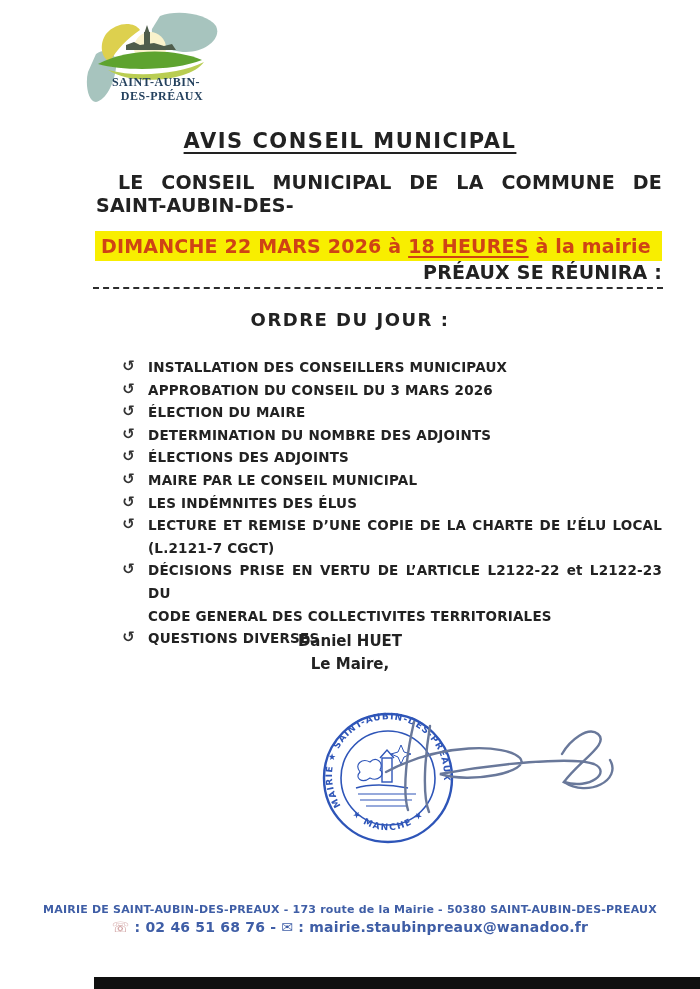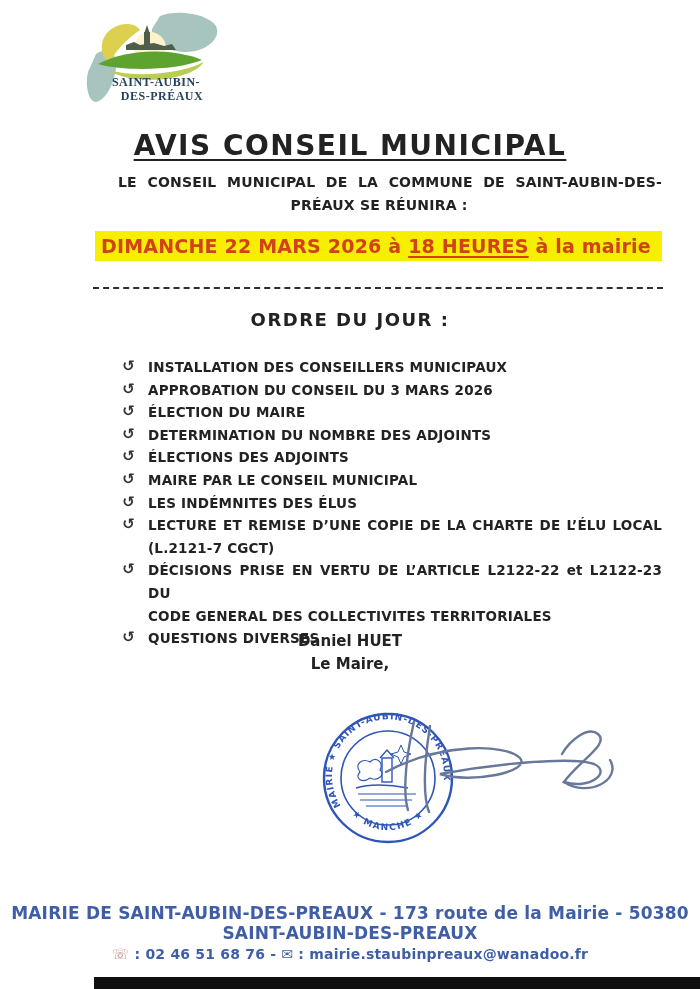--- a/index.html
+++ b/index.html
@@ -5,30 +5,30 @@
   html,body{margin:0;padding:0;background:#e8e8e8;}
   #page{
     position:relative;width:700px;height:989px;margin:0 auto;background:#ffffff;
     overflow:hidden;font-family:"DejaVu Sans",sans-serif;color:#222;
   }
   
   .logo{position:absolute;left:86px;top:12px;width:140px;height:102px;}
   
   .doc-title{
     position:absolute;top:129px;left:0;width:100%;text-align:center;
-    font-size:28px;font-weight:bold;letter-spacing:1.5px;
+    font-size:21px;font-weight:bold;letter-spacing:1.5px;
   }
   .doc-title span{text-decoration:underline;text-decoration-thickness:2px;text-underline-offset:4px;}
   
   .intro{
     position:absolute;left:96px;top:171px;width:566px;
-    font-size:14px;font-weight:bold;line-height:23px;letter-spacing:.2px;
+    font-size:19px;font-weight:bold;line-height:23px;letter-spacing:.2px;
   }
   .intro .l1{text-align:justify;text-align-last:justify;text-indent:22px;}
-  .intro .l2{text-align:center;}
+  .intro .l2{text-align:right;margin-top:44px;}
   
   .notice{
     position:absolute;left:95px;top:231px;width:567px;box-sizing:border-box;
     background:#f8ee00;color:#cf4315;font-size:19px;font-weight:bold;
     padding:4px 12px 4px 6px;letter-spacing:.2px;white-space:nowrap;
   }
   .notice .u{text-decoration:underline;text-decoration-thickness:2px;text-underline-offset:3px;}
   
   .separator{position:absolute;left:93px;top:287px;width:570px;border-top:2.5px dashed #2d2d2d;}
   
@@ -49,21 +49,21 @@
   .item-line.jline{text-align:justify;text-align-last:justify;}
   
   .closing{
     position:absolute;top:630px;left:30px;width:640px;text-align:center;
     font-size:15px;font-weight:bold;line-height:23px;
   }
   
   .stamp-sig{position:absolute;left:290px;top:706px;width:350px;height:140px;}
   
   .footer{position:absolute;top:903px;left:0;width:100%;text-align:center;color:#3f5ea6;}
-  .footer .addr{font-size:17px;font-weight:600;letter-spacing:.2px;}
+  .footer .addr{font-size:11px;font-weight:600;letter-spacing:.2px;}
   .footer .contact{font-size:14px;font-weight:bold;margin-top:3px;letter-spacing:.2px;}
   .footer .ficon{font-size:14px;}
   .footer .ficon.phone{color:#c58b8b;}
   
   .scan-bar{position:absolute;left:94px;top:977px;width:606px;height:12px;background:#101010;}
 </style>
 </head>
 <body>
 
 <div id="page">

